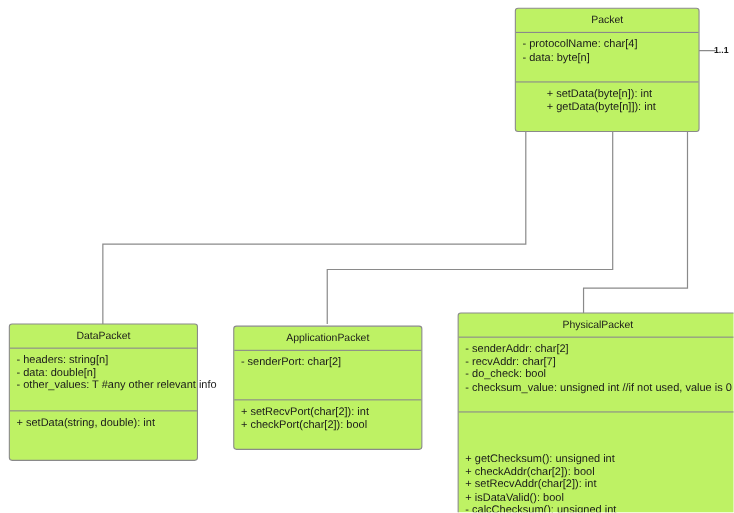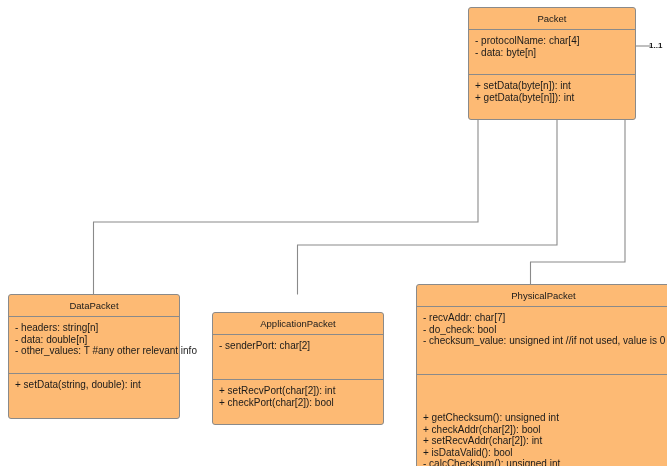--- a/index.html
+++ b/index.html
@@ -21,21 +21,21 @@
     position: absolute;
     left: 0;
     top: 0;
     width: 667px;
     height: 466px;
     pointer-events: none;
   }
   .uml-class {
     position: absolute;
     box-sizing: border-box;
-    background: #fdba74;
+    background: #bef264;
     border: 1px solid #8a8a8a;
     border-radius: 3px;
     z-index: 2;
   }
   .uml-title {
     text-align: center;
     font-size: 9.5px;
     color: #1a1a1a;
     padding: 5px 4px 5px 4px;
     border-bottom: 1px solid #8a8a8a;
@@ -86,54 +86,55 @@
       <polygon points="625,95 618,105.5 632,105.5"></polygon>
     </g>
   </svg>
 
   <div class="uml-class" style="left:468px; top:7px; width:168px;">
     <div class="uml-title">Packet</div>
     <div class="uml-compartment" style="height:33px;">
       <div class="uml-row">- protocolName: char[4]</div>
       <div class="uml-row">- data: byte[n]</div>
     </div>
-    <div class="uml-compartment last" style="height:33px;">
+    <div class="uml-compartment last" style="height:33px;margin-left:22px;">
       <div class="uml-row">+ setData(byte[n]): int</div>
       <div class="uml-row">+ getData(byte[n]]): int</div>
     </div>
   </div>
 
   <div class="multiplicity" style="left:649px; top:41px;font-weight:bold;">1..1</div>
 
   <div class="uml-class" style="left:8px; top:294px; width:172px;">
     <div class="uml-title">DataPacket</div>
     <div class="uml-compartment" style="height:45px;">
       <div class="uml-row">- headers: string[n]</div>
       <div class="uml-row">- data: double[n]</div>
       <div class="uml-row">- other_values: T #any other relevant info</div>
     </div>
     <div class="uml-compartment last" style="height:33px;">
       <div class="uml-row">+ setData(string, double): int</div>
     </div>
   </div>
 
-  <div class="uml-class" style="left:212px; top:312px; width:172px;">
+  <div class="uml-class" style="left:212px; top:296px; width:172px;">
     <div class="uml-title">ApplicationPacket</div>
     <div class="uml-compartment" style="height:33px;">
       <div class="uml-row">- senderPort: char[2]</div>
     </div>
     <div class="uml-compartment last" style="height:33px;">
       <div class="uml-row">+ setRecvPort(char[2]): int</div>
       <div class="uml-row">+ checkPort(char[2]): bool</div>
     </div>
   </div>
 
   <div class="uml-class" style="left:416px; top:284px; width:255px;">
     <div class="uml-title">PhysicalPacket</div>
     <div class="uml-compartment" style="height:56px;">
+      <div class="uml-row">- senderAddr: char[2]</div>
       <div class="uml-row">- recvAddr: char[7]</div>
       <div class="uml-row">- do_check: bool</div>
       <div class="uml-row">- checksum_value: unsigned int //if not used, value is 0</div>
     </div>
     <div class="uml-compartment last" style="height:79px;margin-top:32px;">
       <div class="uml-row">+ getChecksum(): unsigned int</div>
       <div class="uml-row">+ checkAddr(char[2]): bool</div>
       <div class="uml-row">+ setRecvAddr(char[2]): int</div>
       <div class="uml-row">+ isDataValid(): bool</div>
       <div class="uml-row">- calcChecksum(): unsigned int</div>

